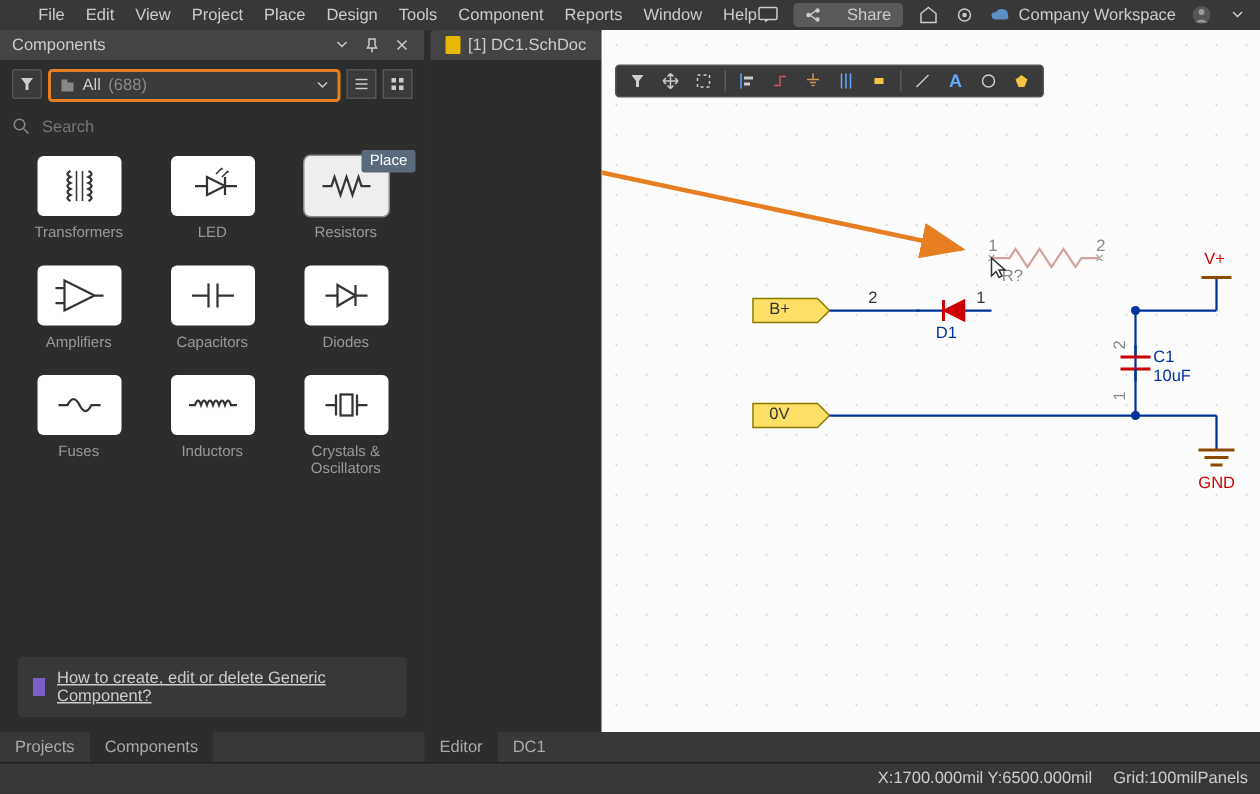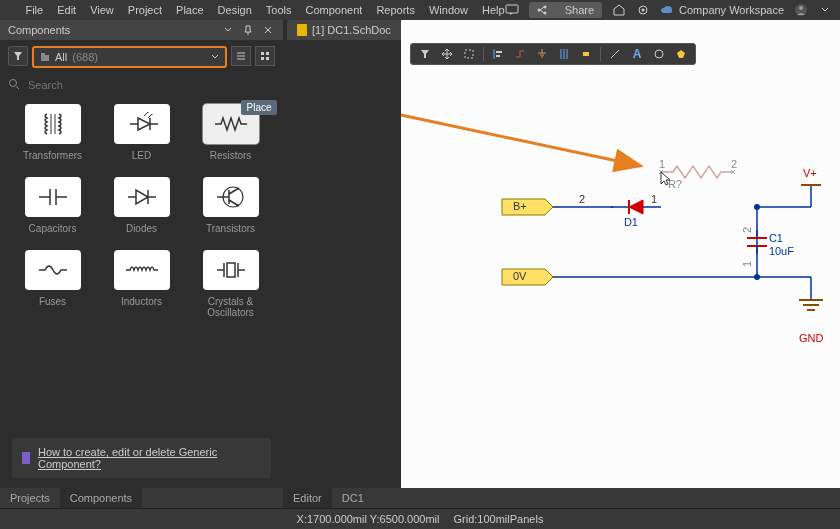--- a/index.html
+++ b/index.html
@@ -33,21 +33,21 @@
 .tab-row{height:20px;display:flex;align-items:center;background:#2d2d2d;padding-left:4px}
 .doc-tab{background:#444;height:20px;display:flex;align-items:center;gap:5px;padding:0 10px;border-radius:3px 3px 0 0}
 .doc-icon{width:10px;height:12px;background:#e6b800;border-radius:1px}
 .toolbar{position:absolute;top:43px;left:410px;background:#3a3a3a;border:1px solid #555;border-radius:3px;height:22px;display:flex;align-items:center;padding:0 4px;gap:2px;z-index:10}
 .tb-btn{width:20px;height:18px;display:flex;align-items:center;justify-content:center;cursor:pointer}
 .tb-sep{width:1px;height:14px;background:#5a5a5a;margin:0 2px}
 .schematic{flex:1;background:#fcfcfc;position:relative;background-image:radial-gradient(circle,#ddd 0.5px,transparent 0.5px);background-size:20px 20px}
 .bottom-tabs{height:20px;background:#383838;display:flex;align-items:flex-start}
 .bottom-tab{padding:0 10px;height:20px;display:flex;align-items:center;color:#aaa;cursor:pointer}
 .bottom-tab.active{background:#2d2d2d}
-.statusbar{height:21px;background:#383838;display:flex;align-items:center;justify-content:center;padding:0 8px;border-top:1px solid #222}
+.statusbar{height:21px;background:#383838;display:flex;align-items:center;justify-content:flex-end;padding:0 8px;border-top:1px solid #222}
 .sch-label{position:absolute;font-size:11px;font-family:Arial}
 svg{overflow:visible}
 </style>
 </head>
 <body>
 
 <div class="menubar">
   <div class="menu-left">
     <span class="menu-item">File</span>
     <span class="menu-item">Edit</span>
@@ -198,42 +198,40 @@
             <svg width="40" height="28">
               <path d="M4 14 L10 14 L12 8 L16 20 L20 8 L24 20 L28 8 L30 14 L36 14" stroke="#333" fill="none" stroke-width="1.5"></path>
             </svg>
             <div class="place-tip">Place</div>
           </div>
           <span class="comp-label">Resistors</span>
         </div>
       <div class="comp-card">
           <div class="comp-icon">
             <svg width="40" height="28">
+              <path d="M10 4 L10 24 L30 14 Z M4 9 L10 9 M4 19 L10 19 M30 14 L36 14" stroke="#333" fill="none" stroke-width="1.5"></path>
+            </svg>
+          </div>
+          <span class="comp-label">Amplifiers</span>
+        </div>
+      <div class="comp-card">
+          <div class="comp-icon">
+            <svg width="40" height="28">
               <path d="M6 14 L17 14 M17 6 L17 22 M23 6 L23 22 M23 14 L34 14" stroke="#333" fill="none" stroke-width="1.5"></path>
             </svg>
           </div>
           <span class="comp-label">Capacitors</span>
         </div>
       <div class="comp-card">
           <div class="comp-icon">
             <svg width="40" height="28">
               <path d="M6 14 L14 14 M14 7 L14 21 L26 14 Z M26 7 L26 21 M26 14 L34 14" stroke="#333" fill="none" stroke-width="1.5"></path>
             </svg>
           </div>
           <span class="comp-label">Diodes</span>
-        </div>
-      <div class="comp-card">
-          <div class="comp-icon">
-            <svg width="40" height="28">
-              <circle cx="22" cy="14" r="10" stroke="#333" fill="none" stroke-width="1.2"></circle>
-              <path d="M6 14 L18 14 M18 7 L18 21 M18 11 L28 5 M18 17 L28 23" stroke="#333" fill="none" stroke-width="1.5"></path>
-              <path d="M26 21 L28 23 L25 23 Z" fill="#333"></path>
-            </svg>
-          </div>
-          <span class="comp-label">Transistors</span>
         </div>
       <div class="comp-card">
           <div class="comp-icon">
             <svg width="40" height="28">
               <path d="M6 14 L12 14 Q16 6 20 14 Q24 22 28 14 L34 14" stroke="#333" fill="none" stroke-width="1.5"></path>
             </svg>
           </div>
           <span class="comp-label">Fuses</span>
         </div>
       <div class="comp-card">
@@ -335,21 +333,21 @@
         <line x1="60" y1="107" x2="60" y2="130" stroke="#003399" stroke-width="1.5"></line>
         <line x1="48" y1="130" x2="72" y2="130" stroke="#8a4a00" stroke-width="2"></line>
         <line x1="52" y1="135" x2="68" y2="135" stroke="#8a4a00" stroke-width="2"></line>
         <line x1="56" y1="140" x2="64" y2="140" stroke="#8a4a00" stroke-width="2"></line>
       </svg>
       <span class="sch-label" style="left:402px;top:147px;color:#cc0000">V+</span>
       <span class="sch-label" style="left:368px;top:212px;color:#003399">C1</span>
       <span class="sch-label" style="left:368px;top:225px;color:#003399">10uF</span>
       <span class="sch-label" style="left:343px;top:204px;color:#888;transform:rotate(-90deg)">2</span>
       <span class="sch-label" style="left:343px;top:238px;color:#888;transform:rotate(-90deg)">1</span>
-      <span class="sch-label" style="left:398px;top:312px;color:#cc0000">GND</span>
+      <span class="sch-label" style="left:398px;top:296px;color:#cc0000">GND</span>
     </div>
   </div>
 </div>
 
 <div class="toolbar">
   <span class="tb-btn">
       <svg width="10" height="10">
         <path d="M1 1 L9 1 L6 5 L6 9 L4 9 L4 5 Z" fill="#ccc"></path>
       </svg>
     </span>

